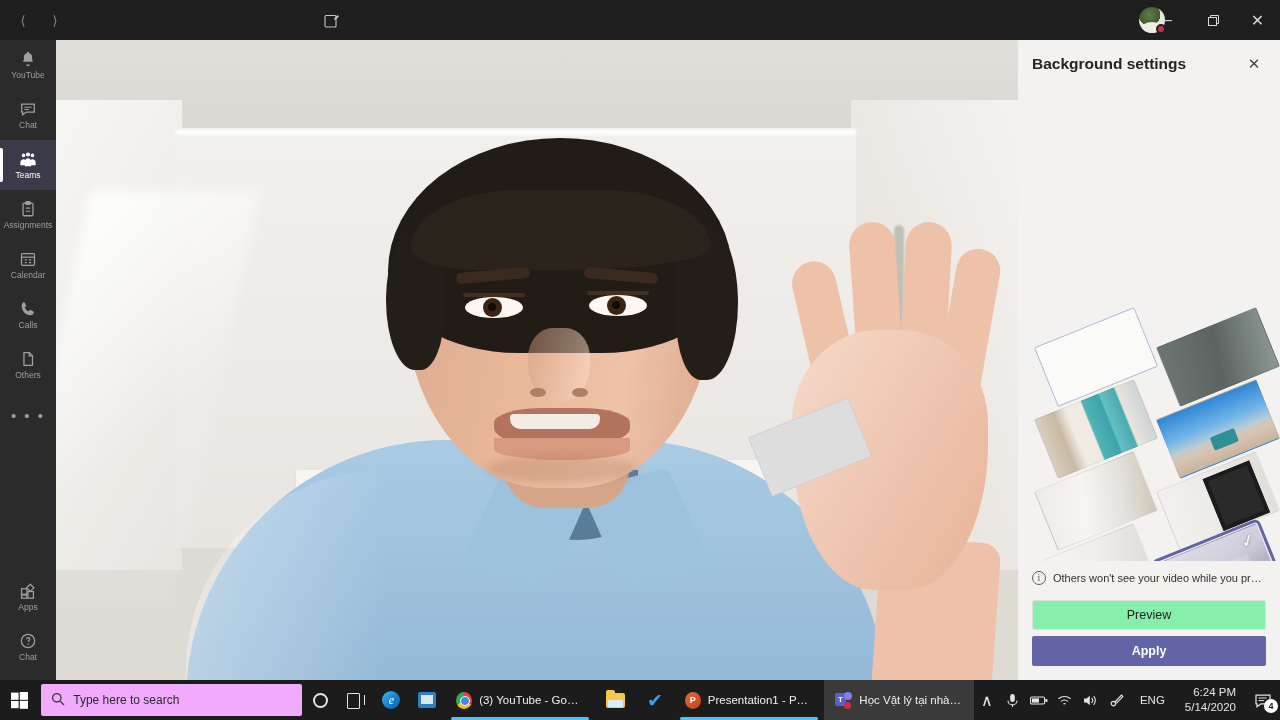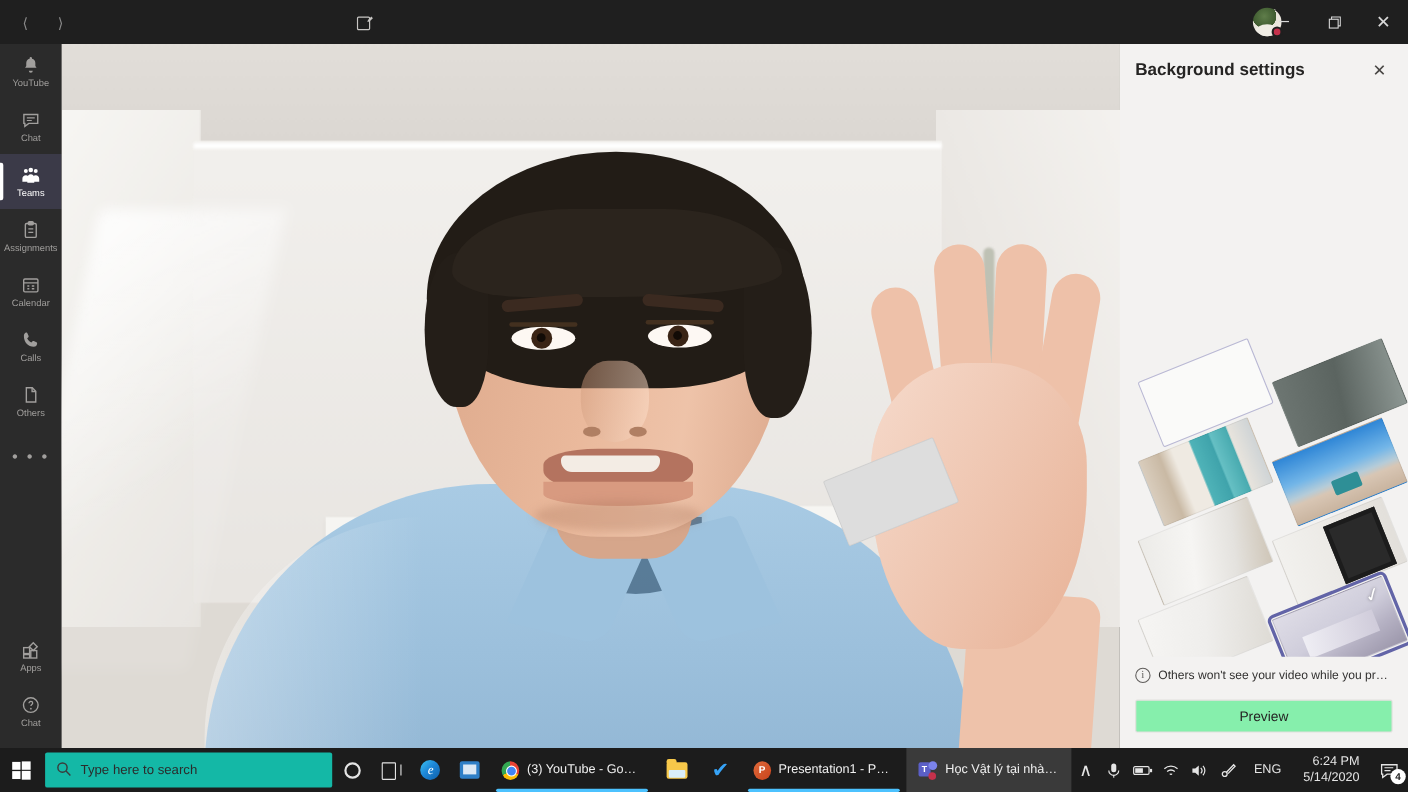--- a/index.html
+++ b/index.html
@@ -300,21 +300,21 @@
 
   
   .taskbar {
     position: absolute; left: 0; bottom: 0; width: 1280px; height: 40px;
     background: #1c1c1c; display: flex; align-items: center;
   }
   .start {
     width: 44px; height: 40px; display: flex; align-items: center; justify-content: center;
   }
   .tb-search {
-    width: 290px; height: 32px; background: #14b8a6; border-radius: 2px;
+    width: 290px; height: 32px; background: #f0abfc; border-radius: 2px;
     display: flex; align-items: center; gap: 8px; padding: 0 10px; margin-left: 2px;
   }
   .tb-search span { font-size: 12px; color: #2b2b2b; }
   .tb-icon {
     width: 40px; height: 40px; display: flex; align-items: center; justify-content: center;
     position: relative;
   }
   .tb-task {
     height: 40px; display: flex; align-items: center; gap: 7px; padding: 0 11px;
     position: relative; max-width: 150px;
@@ -586,20 +586,21 @@
 
       </div>
     </div>
 
     <div class="panel-footer">
       <div class="note">
         <span class="note-icon">i</span>
         <span class="note-text">Others won't see your video while you previe...</span>
       </div>
       <div class="btn btn-preview">Preview</div>
+      <div class="btn btn-apply">Apply</div>
     </div>
   </div>
 
   <div class="taskbar">
     <div class="start">
       <svg width="17" height="17" viewBox="0 0 17 17" fill="#ffffff">
         <rect x="0" y="0.6" width="7.6" height="7.2"></rect>
           <rect x="8.8" y="0" width="8.2" height="7.8"></rect>
         <rect x="0" y="9" width="7.6" height="7.2"></rect>
           <rect x="8.8" y="8.8" width="8.2" height="8"></rect>

